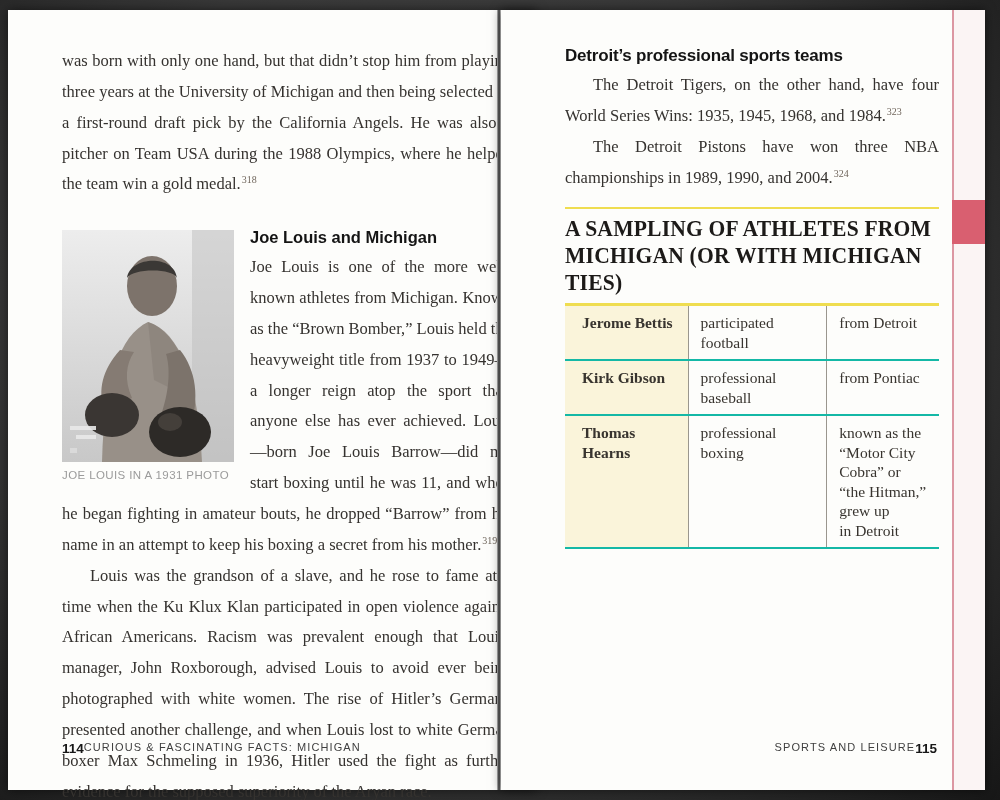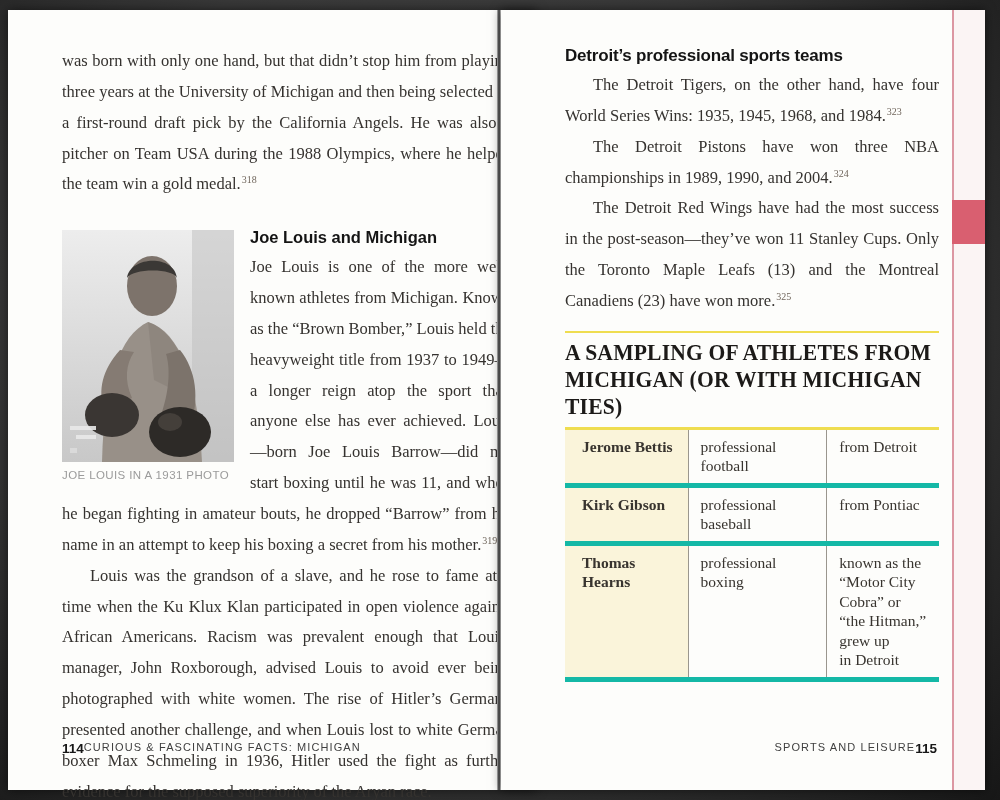--- a/index.html
+++ b/index.html
@@ -33,21 +33,21 @@
   .rp-heading{font-family:"Liberation Sans",sans-serif;font-size:17px;font-weight:700;
               color:#141414;margin:0 0 4px 0;letter-spacing:-.2px;}
   .table-sec{margin-top:14px;}
   .rule{background:#efdd50;}
   .rule.thin{height:2px;}
   .rule.thick{height:3px;}
   .table-title{font-family:"Liberation Serif",serif;font-weight:700;color:#1c1a18;
                font-size:24px;line-height:27px;letter-spacing:.2px;margin:6px 0 7px 0;
                transform:scaleX(.9);transform-origin:left center;width:111%;}
   table.ath{border-collapse:collapse;width:100%;table-layout:fixed;}
-  table.ath td{vertical-align:top;border-bottom:5px solid #14b8a6;
+  table.ath td{vertical-align:top;border-bottom:2px solid #14b8a6;
                font-size:15.5px;line-height:19.5px;color:#38342f;white-space:pre-line;}
   td.c-name{width:32%;background:#faf4da;font-weight:700;color:#241f19;padding:7px 6px 7px 17px;}
   td.c-sport{width:37.5%;border-left:1px solid #9a968e;padding:7px 8px 7px 12px;}
   td.c-tie{width:30.5%;border-left:1px solid #9a968e;padding:7px 4px 7px 12px;}
   tr.r1{height:30px;} tr.r2{height:72px;} tr.r3{height:30px;} tr.r4{height:114px;}
 
   
   .footer{position:absolute;bottom:34px;font-family:"Liberation Sans",sans-serif;
           display:flex;align-items:flex-start;}
   .footer .running{font-size:11px;letter-spacing:1.1px;color:#3f3f3f;}
@@ -117,32 +117,31 @@
 
   <div class="gutter"></div>
 
   <div class="page page-right">
     <div class="inner-right">
 
       <h2 class="rp-heading">Detroit’s professional sports teams</h2>
 
       <p class="body indent"><span>The Detroit Tigers, on the other hand, have four World Series Wins: 1935, 1945, 1968, and 1984.</span><sup class="fn">323</sup></p>
       <p class="body indent"><span>The Detroit Pistons have won three NBA championships in 1989, 1990, and 2004.</span><sup class="fn">324</sup></p>
-      <p class="body indent"><span>The Detroit Red Wings have had the most success in the post-season—they’ve won 11 Stanley Cups. Only the Toronto Maple Leafs (13) and the Montreal Canadiens (23) have won more.</span><sup class="fn">325</sup></p>
 
       <div class="table-sec">
         <div class="rule thin"></div>
         <div class="table-title"><span>A SAMPLING OF ATHLETES FROM</span><br><span>MICHIGAN (OR WITH MICHIGAN TIES)</span></div>
         <div class="rule thick"></div>
 
         <table class="ath">
           <tbody>
             <tr class="r1">
               <td class="c-name">Jerome Bettis</td>
-              <td class="c-sport">professional football</td>
+              <td class="c-sport">participated football</td>
               <td class="c-tie">from Detroit</td>
             </tr>
             <tr class="r3">
               <td class="c-name">Kirk Gibson</td>
               <td class="c-sport">professional baseball</td>
               <td class="c-tie">from Pontiac</td>
             </tr>
             <tr class="r4">
               <td class="c-name">Thomas Hearns</td>
               <td class="c-sport">professional boxing</td>

